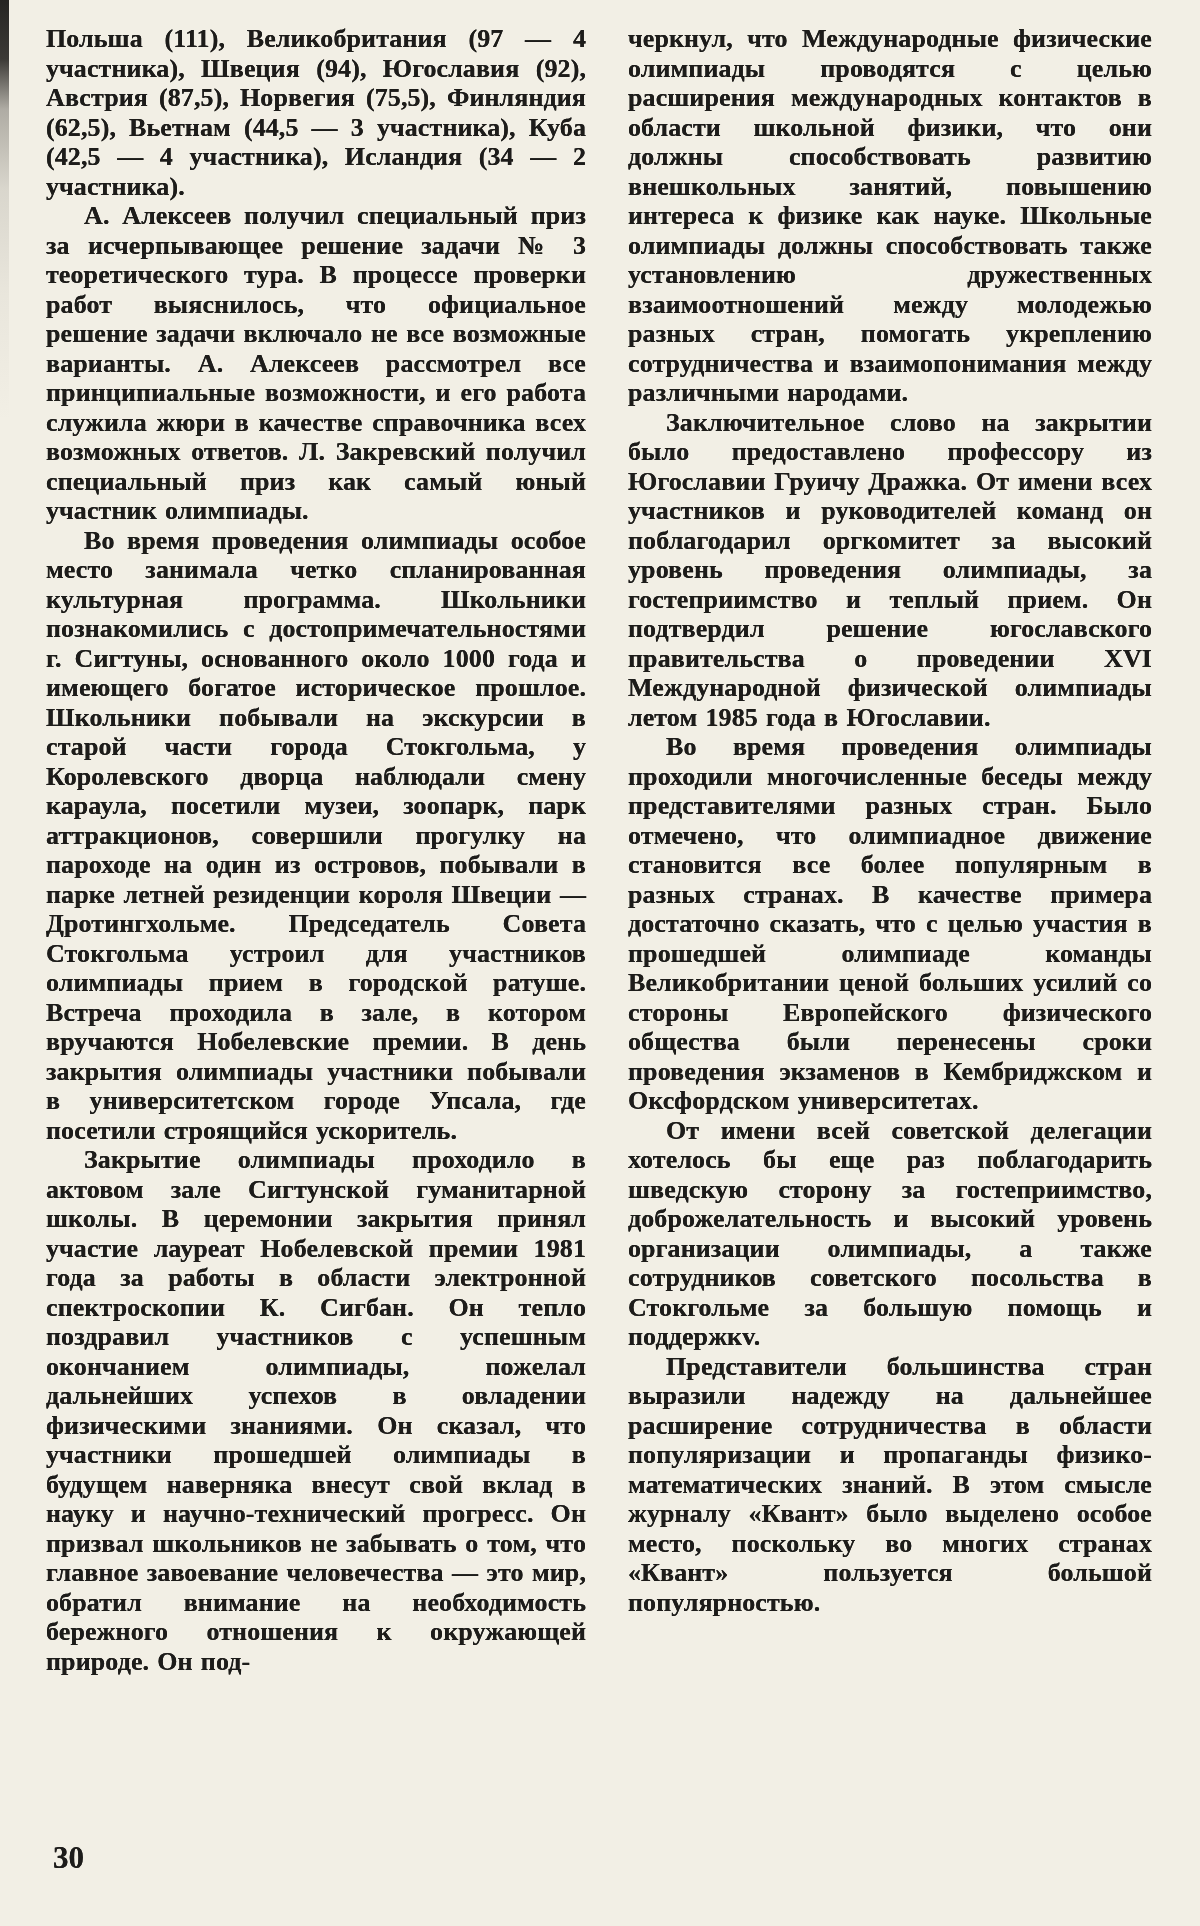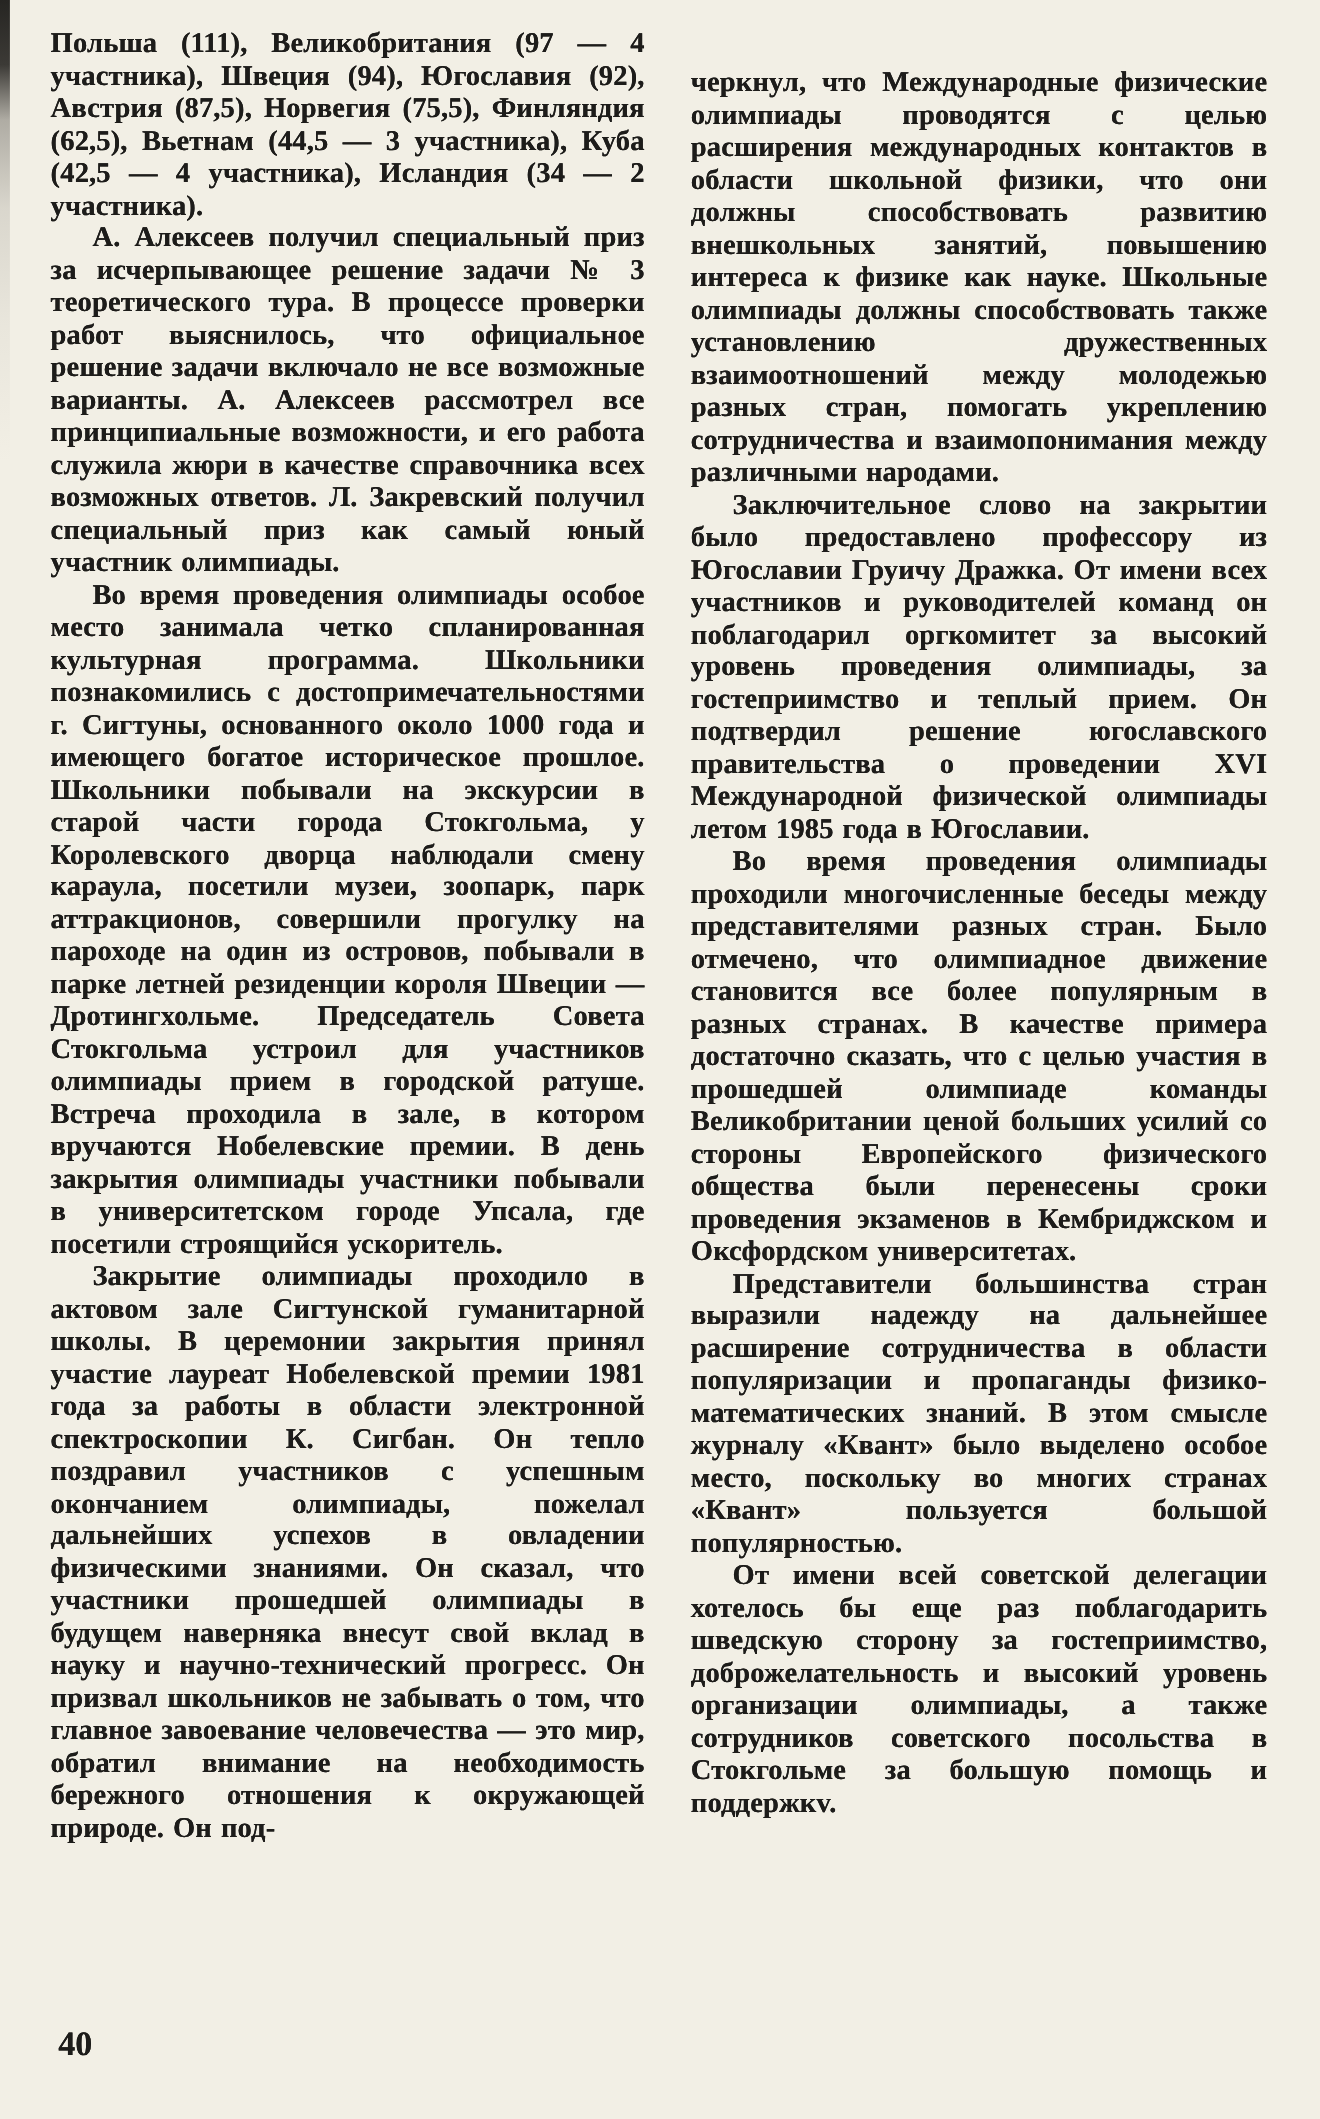--- a/index.html
+++ b/index.html
@@ -44,21 +44,21 @@
   }
   .col {
     font-size: 26px;
     line-height: 29.5px;
     text-align: justify;
     letter-spacing: 0.1px;
     word-spacing: 0.06em;
     text-shadow: 0 0 0.5px currentColor;
   }
   .col-left  { width: 540px; }
-  .col-right { width: 524px; margin-top: 36px; }
+  .col-right { width: 524px; }
   .para {
     margin: 0;
     text-indent: 38px;
     font-weight: bold;
   }
   .para.no-indent { text-indent: 0; }
   .para.accent { color: var(--accent-blue); }
   .page-number {
     position: absolute;
     left: 53px;
@@ -79,19 +79,19 @@
       <p class="para no-indent">Польша (111), Великобритания (97 — 4 участника), Швеция (94), Югославия (92), Австрия (87,5), Норвегия (75,5), Финляндия (62,5), Вьетнам (44,5 — 3 участника), Куба (42,5 — 4 участника), Исландия (34 — 2 участника).</p>
       <p class="para">А. Алексеев получил специальный приз за исчерпывающее решение задачи № 3 теоретического тура. В процессе проверки работ выяснилось, что официальное решение задачи включало не все возможные варианты. А. Алексеев рассмотрел все принципиальные возможности, и его работа служила жюри в качестве справочника всех возможных ответов. Л. Закревский получил специальный приз как самый юный участник олимпиады.</p>
       <p class="para">Во время проведения олимпиады особое место занимала четко спланированная культурная программа. Школьники познакомились с достопримечательностями г. Сигтуны, основанного около 1000 года и имеющего богатое историческое прошлое. Школьники побывали на экскурсии в старой части города Стокгольма, у Королевского дворца наблюдали смену караула, посетили музеи, зоопарк, парк аттракционов, совершили прогулку на пароходе на один из островов, побывали в парке летней резиденции короля Швеции — Дротингхольме. Председатель Совета Стокгольма устроил для участников олимпиады прием в городской ратуше. Встреча проходила в зале, в котором вручаются Нобелевские премии. В день закрытия олимпиады участники побывали в университетском городе Упсала, где посетили строящийся ускоритель.</p>
       <p class="para">Закрытие олимпиады проходило в актовом зале Сигтунской гуманитарной школы. В церемонии закрытия принял участие лауреат Нобелевской премии 1981 года за работы в области электронной спектроскопии К. Сигбан. Он тепло поздравил участников с успешным окончанием олимпиады, пожелал дальнейших успехов в овладении физическими знаниями. Он сказал, что участники прошедшей олимпиады в будущем наверняка внесут свой вклад в науку и научно-технический прогресс. Он призвал школьников не забывать о том, что главное завоевание человечества — это мир, обратил внимание на необходимость бережного отношения к окружающей природе. Он под-</p>
     </section>
 
     <section class="col col-right">
       <p class="para no-indent">черкнул, что Международные физические олимпиады проводятся с целью расширения международных контактов в области школьной физики, что они должны способствовать развитию внешкольных занятий, повышению интереса к физике как науке. Школьные олимпиады должны способствовать также установлению дружественных взаимоотношений между молодежью разных стран, помогать укреплению сотрудничества и взаимопонимания между различными народами.</p>
       <p class="para">Заключительное слово на закрытии было предоставлено профессору из Югославии Груичу Дражка. От имени всех участников и руководителей команд он поблагодарил оргкомитет за высокий уровень проведения олимпиады, за гостеприимство и теплый прием. Он подтвердил решение югославского правительства о проведении XVI Международной физической олимпиады летом 1985 года в Югославии.</p>
       <p class="para">Во время проведения олимпиады проходили многочисленные беседы между представителями разных стран. Было отмечено, что олимпиадное движение становится все более популярным в разных странах. В качестве примера достаточно сказать, что с целью участия в прошедшей олимпиаде команды Великобритании ценой больших усилий со стороны Европейского физического общества были перенесены сроки проведения экзаменов в Кембриджском и Оксфордском университетах.</p>
+      <p class="para">От имени всей советской делегации хотелось бы еще раз поблагодарить шведскую сторону за гостеприимство, доброжелательность и высокий уровень организации олимпиады, а также сотрудников советского посольства в Стокгольме за большую помощь и поддержкv.</p>
       <p class="para">Представители большинства стран выразили надежду на дальнейшее расширение сотрудничества в области популяризации и пропаганды физико-математических знаний. В этом смысле журналу «Квант» было выделено особое место, поскольку во многих странах «Квант» пользуется большой популярностью.</p>
-      <p class="para">От имени всей советской делегации хотелось бы еще раз поблагодарить шведскую сторону за гостеприимство, доброжелательность и высокий уровень организации олимпиады, а также сотрудников советского посольства в Стокгольме за большую помощь и поддержкv.</p>
     </section>
   </main>
 
-  <span class="page-number">40</span>
+  <span class="page-number">30</span>
 </div>
 
 </body></html>

